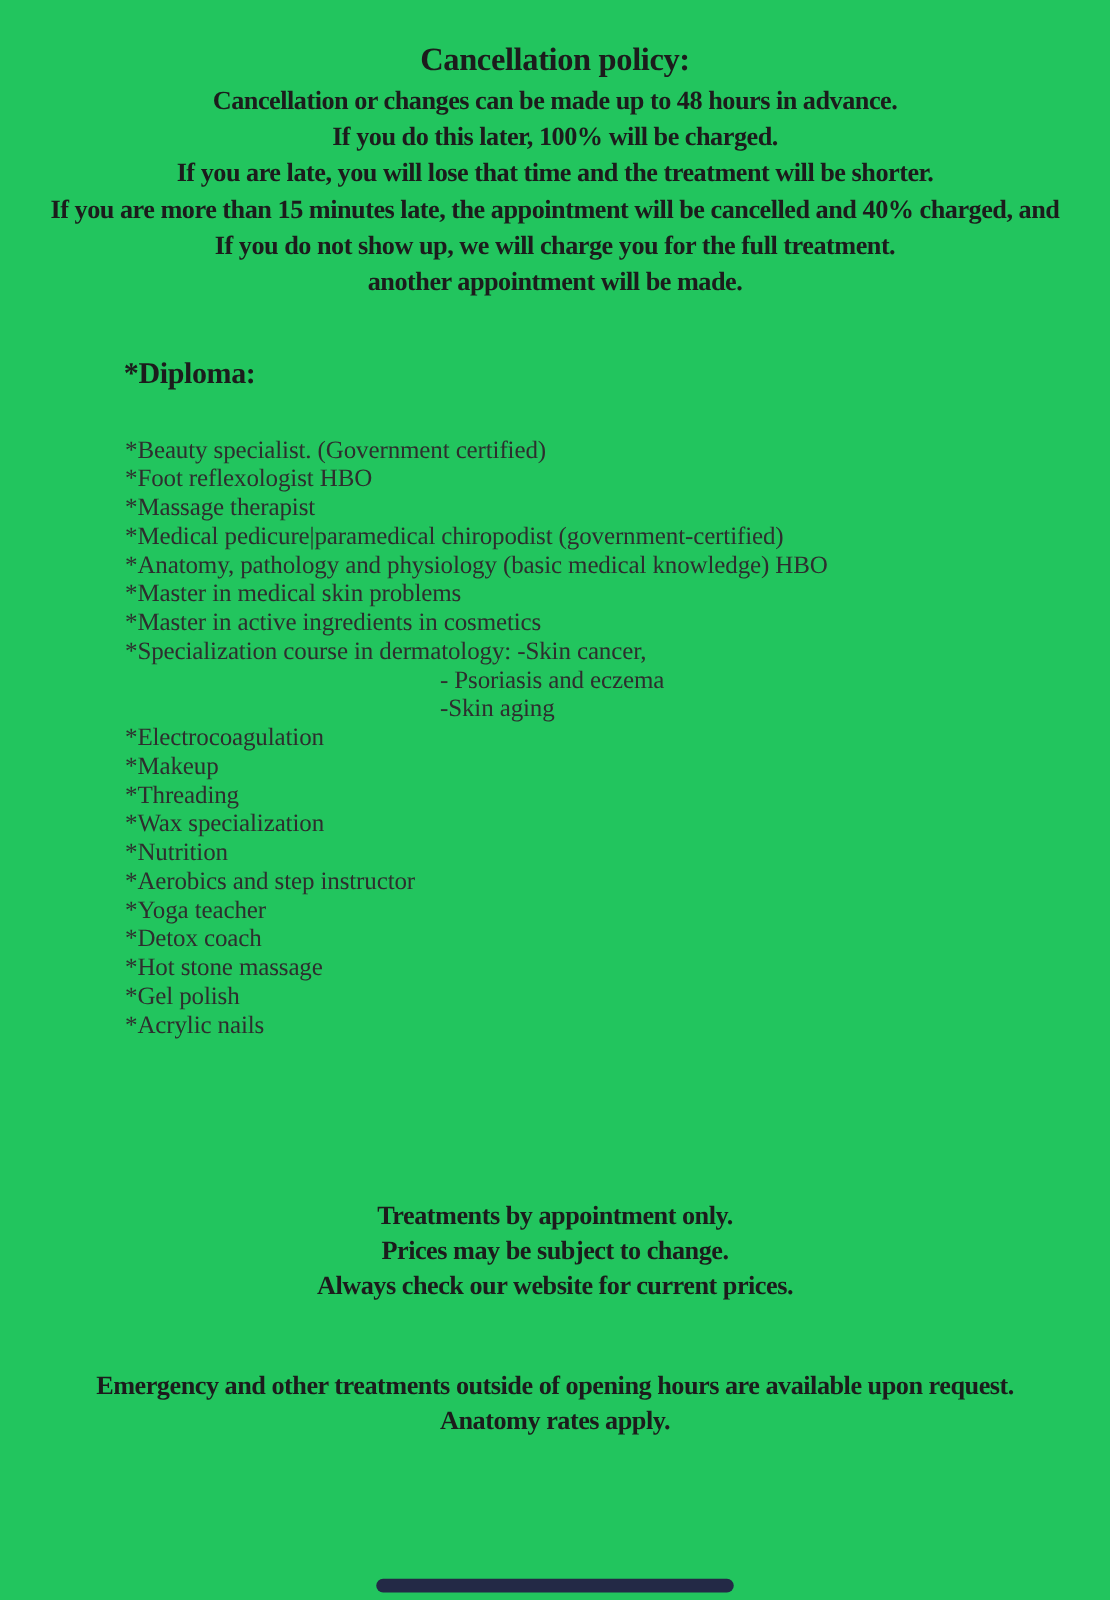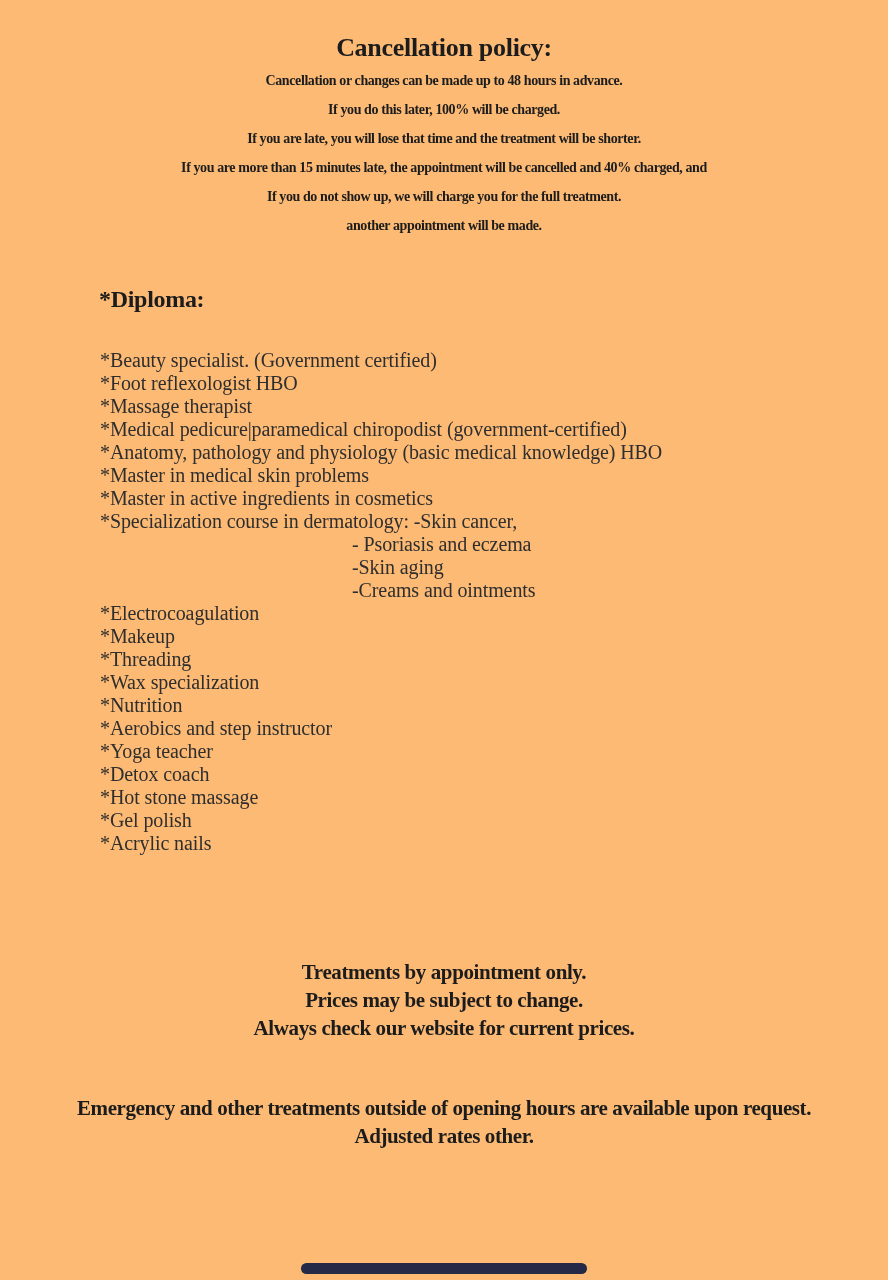--- a/index.html
+++ b/index.html
@@ -19,21 +19,21 @@
     text-align: center;
     color: #1c1c1c;
   }
   .c-title {
     font-size: 26px;
     font-weight: 700;
     line-height: 36px;
     letter-spacing: -0.3px;
   }
   .c-line {
-    font-size: 14px;
+    font-size: 21px;
     font-weight: 700;
     line-height: 29px;
     letter-spacing: -0.4px;
     white-space: nowrap;
   }
   
   .diploma-heading {
     position: absolute;
     top: 286px; left: 99px;
     font-size: 24px;
@@ -77,21 +77,21 @@
     left: 50%;
     transform: translateX(-50%);
     width: 286px;
     height: 11px;
     border-radius: 6px;
   }
 </style>
 </head>
 <body>
 
-<div class="page" style="background: #fdba74;">
+<div class="page" style="background: #22c55e;">
 
   <div class="cancellation" style="color: rgb(28, 28, 28);">
     <div class="c-title">Cancellation policy:</div>
     <div class="c-line">Cancellation or changes can be made up to 48 hours in advance.</div>
     <div class="c-line">If you do this later, 100% will be charged.</div>
     <div class="c-line">If you are late, you will lose that time and the treatment will be shorter.</div>
     <div class="c-line">If you are more than 15 minutes late, the appointment will be cancelled and 40% charged, and</div>
     <div class="c-line">If you do not show up, we will charge you for the full treatment.</div>
     <div class="c-line">another appointment will be made.</div>
   </div>
@@ -102,21 +102,20 @@
     <div class="d-item">*Beauty specialist. (Government certified)</div>
     <div class="d-item">*Foot reflexologist HBO</div>
     <div class="d-item">*Massage therapist</div>
     <div class="d-item">*Medical pedicure|paramedical chiropodist (government-certified)</div>
     <div class="d-item">*Anatomy, pathology and physiology (basic medical knowledge) HBO</div>
     <div class="d-item">*Master in medical skin problems</div>
     <div class="d-item">*Master in active ingredients in cosmetics</div>
     <div class="d-item">*Specialization course in dermatology: -Skin cancer,</div>
     <div class="d-item d-sub">- Psoriasis and eczema</div>
     <div class="d-item d-sub">-Skin aging</div>
-    <div class="d-item d-sub">-Creams and ointments</div>
     <div class="d-item">*Electrocoagulation</div>
     <div class="d-item">*Makeup</div>
     <div class="d-item">*Threading</div>
     <div class="d-item">*Wax specialization</div>
     <div class="d-item">*Nutrition</div>
     <div class="d-item">*Aerobics and step instructor</div>
     <div class="d-item">*Yoga teacher</div>
     <div class="d-item">*Detox coach</div>
     <div class="d-item">*Hot stone massage</div>
     <div class="d-item">*Gel polish</div>
@@ -124,18 +123,18 @@
   </div>
 
   <div class="notes notes-1" style="color: rgb(28, 28, 28);">
     <div class="n-line">Treatments by appointment only.</div>
     <div class="n-line">Prices may be subject to change.</div>
     <div class="n-line">Always check our website for current prices.</div>
   </div>
 
   <div class="notes notes-2" style="color: rgb(28, 28, 28);">
     <div class="n-line">Emergency and other treatments outside of opening hours are available upon request.</div>
-    <div class="n-line">Adjusted rates other.</div>
+    <div class="n-line">Anatomy rates apply.</div>
   </div>
 
   <div class="home-indicator" style="background: rgb(35, 41, 70);"></div>
 
 </div>
 
 </body></html>

